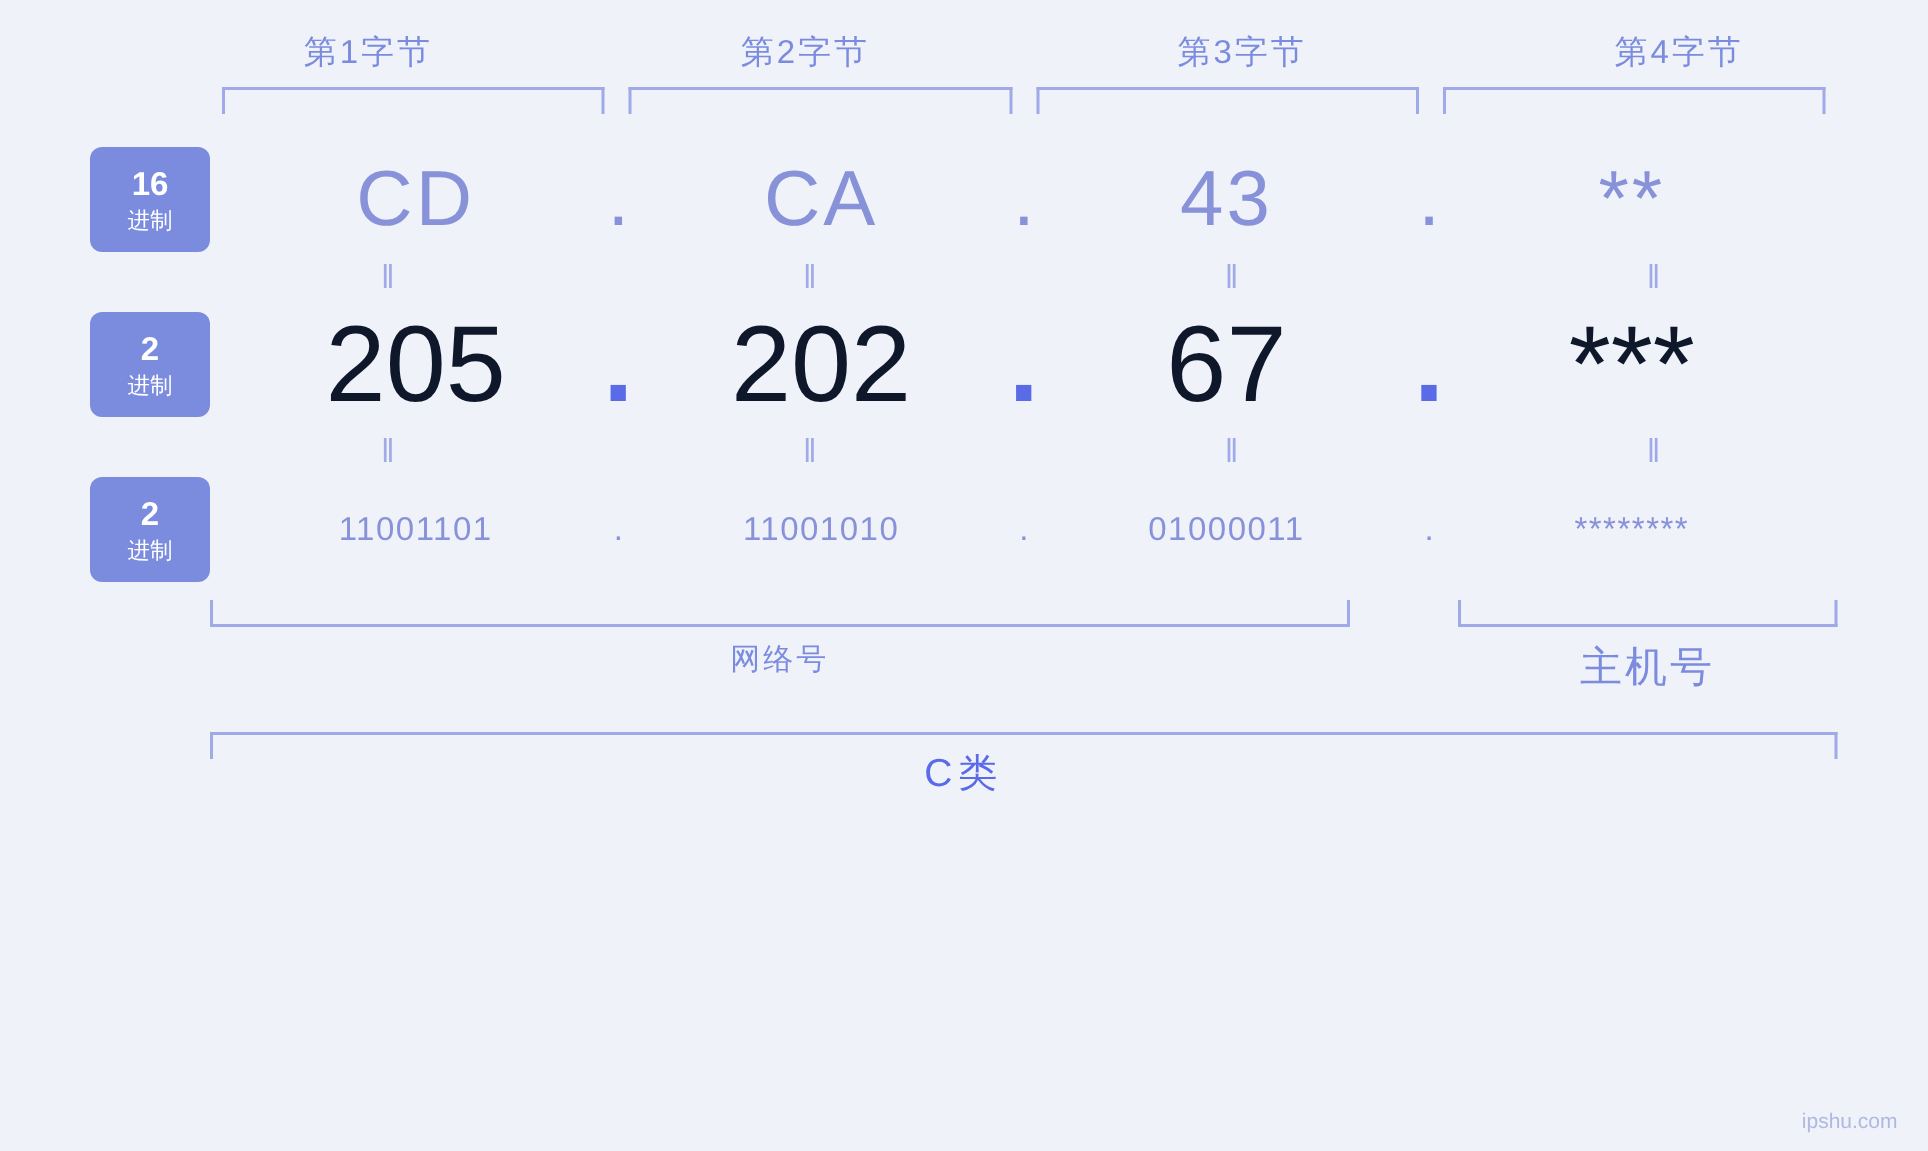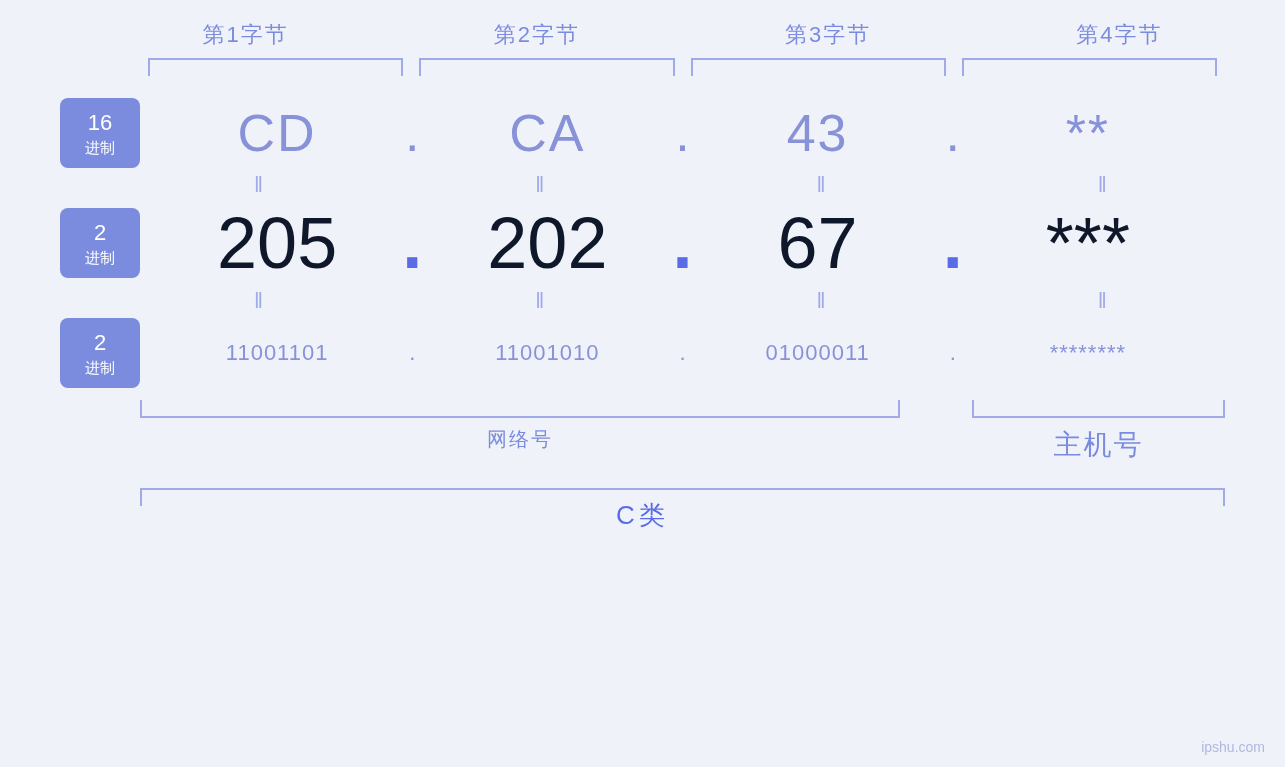--- a/index.html
+++ b/index.html
@@ -98,21 +98,21 @@
       border-radius: 8px;
       padding: 10px 8px;
       color: white;
       font-size: 18px;
       line-height: 1.3;
       height: 70px;
     }
 
     .row-label .num {
       font-size: 22px;
-      font-weight: normal;
+      font-weight: bold;
     }
 
     .row-label .unit {
       font-size: 15px;
     }
 
     .row-values {
       flex: 1;
       display: flex;
       align-items: center;

